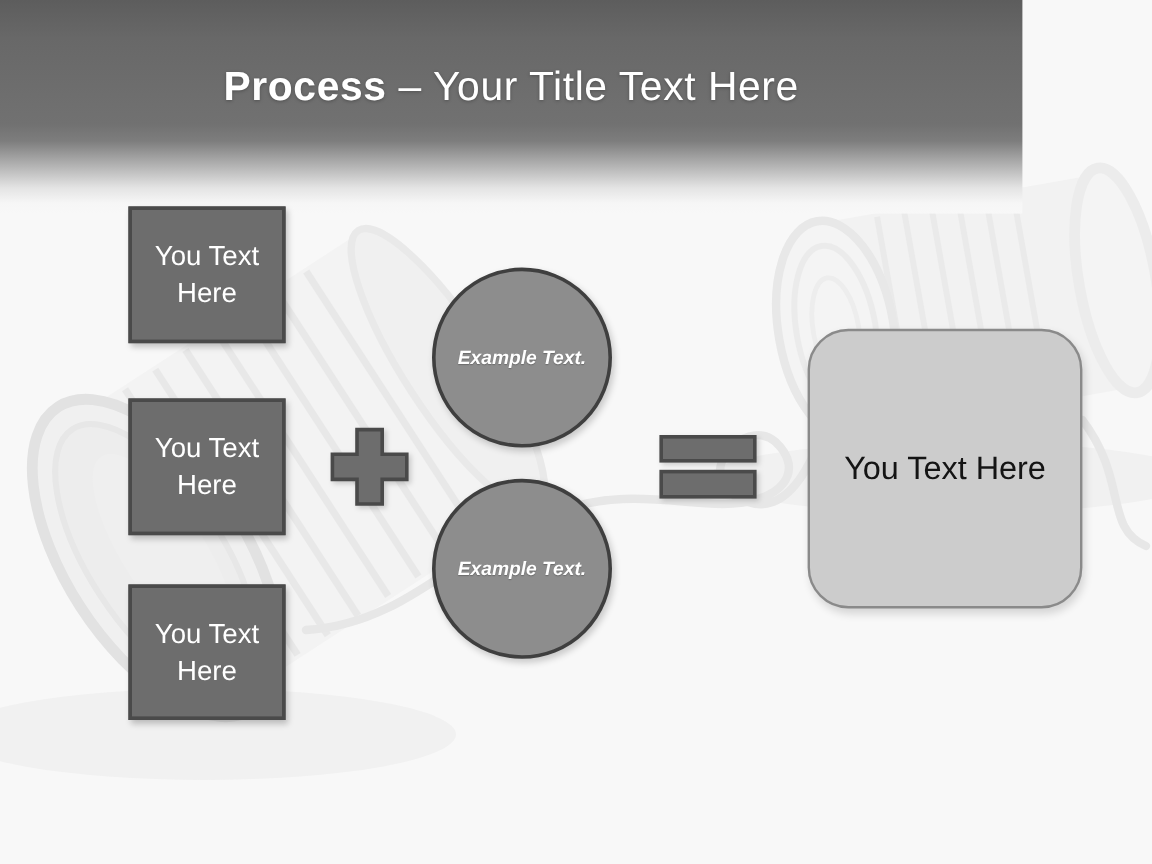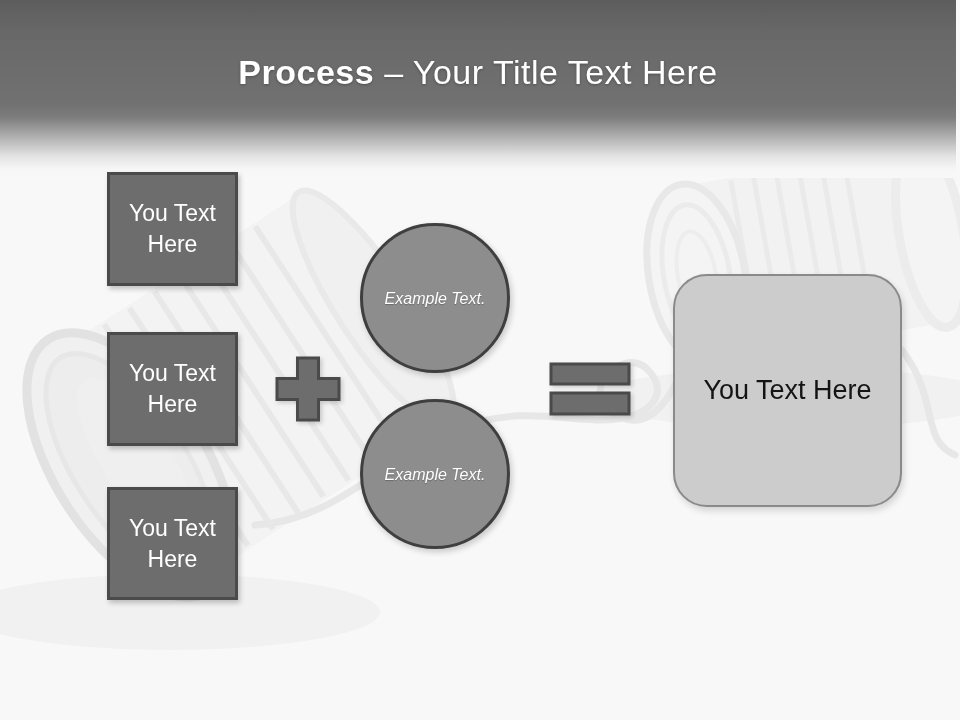--- a/index.html
+++ b/index.html
@@ -11,21 +11,21 @@
   .slide{
     position:relative;width:960px;height:720px;
     background:#f8f8f8;overflow:hidden;
   }
 
   
   .bg-art{position:absolute;left:0;top:0;width:960px;height:720px;opacity:.6;}
 
   
   .title-bar{
-    position:absolute;left:0;top:0;width:956px;height:178px;
+    position:absolute;left:0;top:0;width:852px;height:178px;
     background:linear-gradient(180deg,
       #5d5d5d 0%,
       #686868 18%,
       #717171 58%,
       #7d7d7d 66%,
       #b5b5b5 78%,
       #e4e4e4 88%,
       #f6f6f6 95%,
       #f8f8f8 100%);
     display:flex;justify-content:center;align-items:flex-start;
@@ -52,21 +52,21 @@
   .box-3{left:107px;top:487px;height:113px;}
 
   .op-icon{position:absolute;filter:drop-shadow(2px 2px 2px rgba(0,0,0,.18));}
   .plus-pos{left:273px;top:354px;}
   .equals-pos{left:546px;top:359px;}
 
   .circle{
     position:absolute;width:150px;height:150px;border-radius:50%;
     background:#8d8d8d;border:3px solid #3f3f3f;box-sizing:border-box;
     display:flex;align-items:center;justify-content:center;text-align:right;
-    color:#ffffff;font-size:16px;line-height:23px;font-weight:400;font-style:italic;
+    color:#ffffff;font-size:16px;line-height:23px;font-weight:700;font-style:italic;
     text-shadow:0 1px 1px rgba(0,0,0,.25);
     box-shadow:2px 3px 6px rgba(0,0,0,.2);
   }
   .circle-1{left:360px;top:223px;}
   .circle-2{left:360px;top:399px;}
 
   .result-box{
     position:absolute;left:673px;top:274px;width:229px;height:233px;
     background:#cccccc;border:2px solid #8a8a8a;border-radius:34px;box-sizing:border-box;
     display:flex;align-items:center;justify-content:center;text-align:center;

